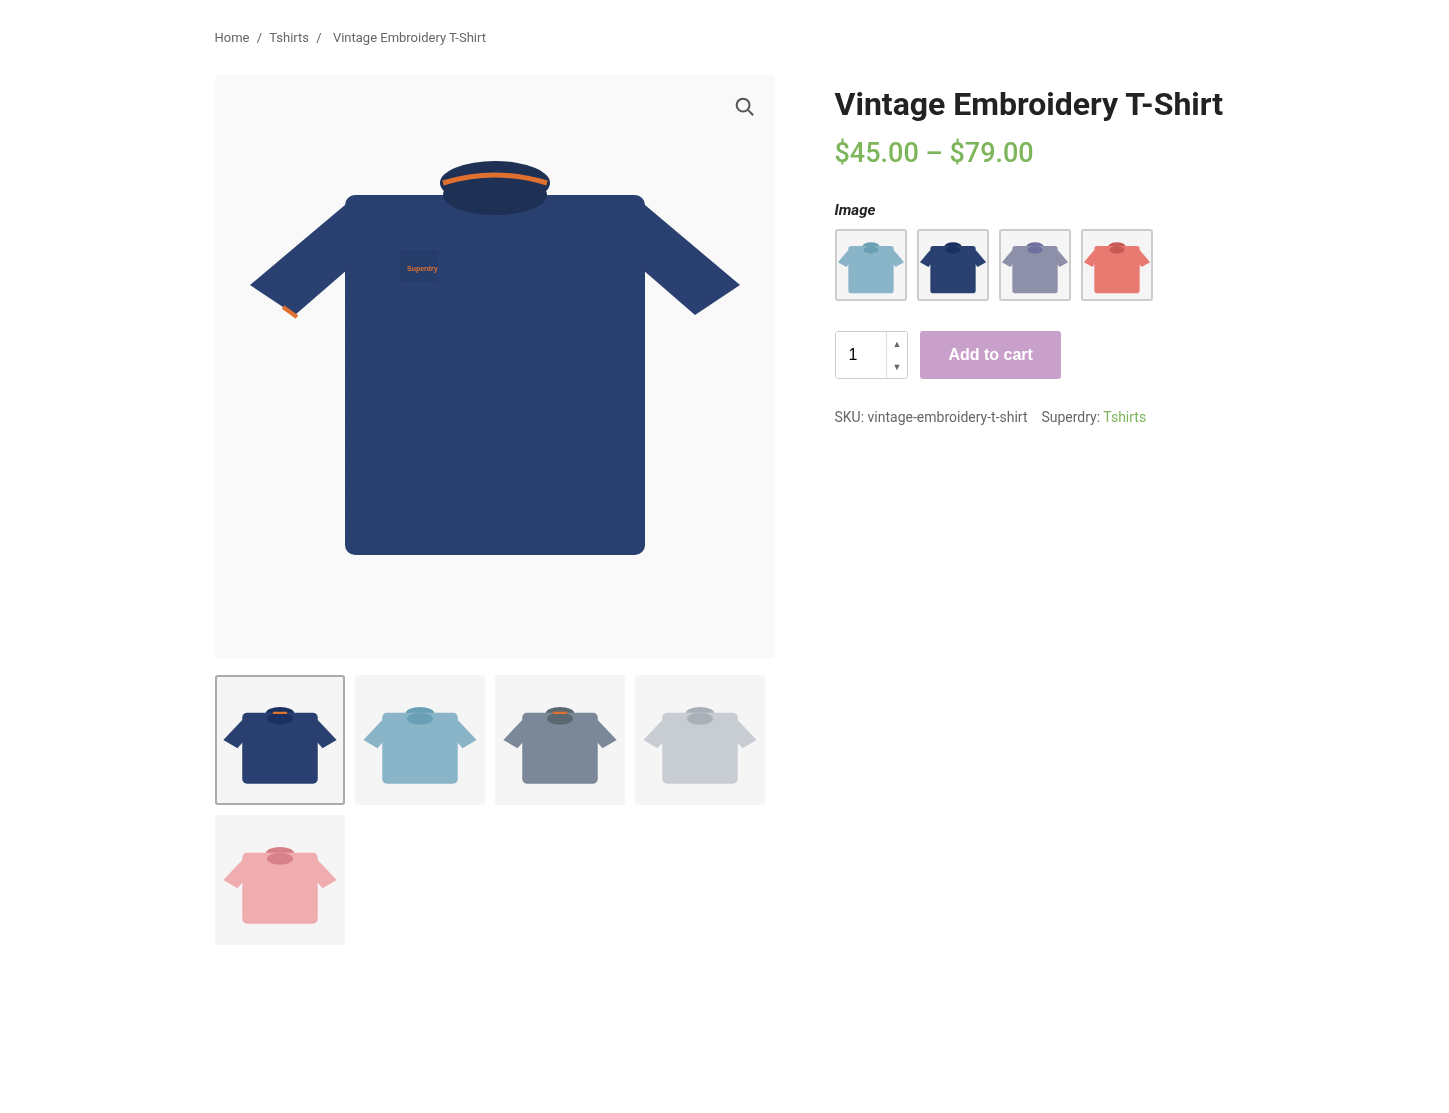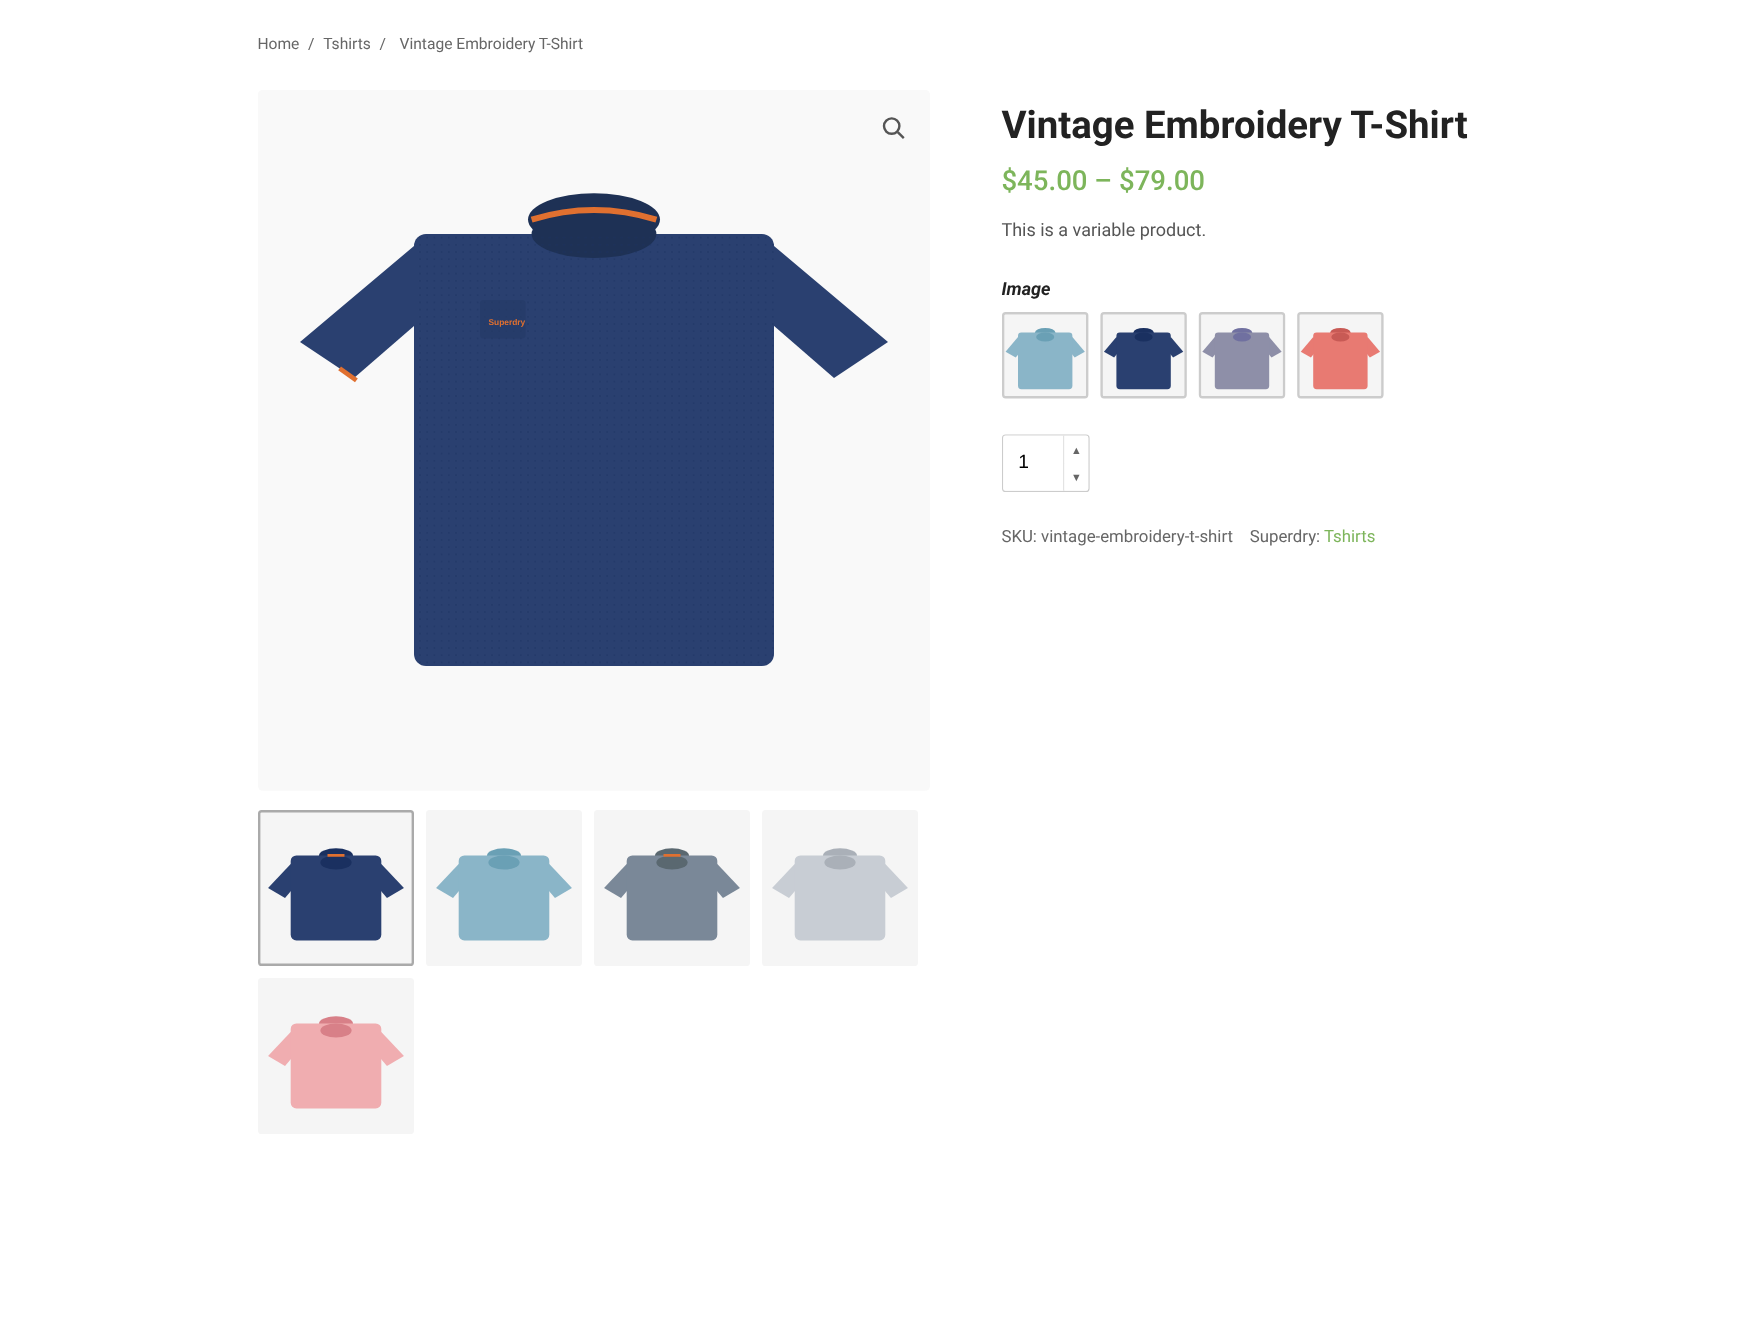--- a/index.html
+++ b/index.html
@@ -82,23 +82,23 @@
     }
     .product-title {
       font-size: 32px;
       font-weight: 700;
       color: #222;
       line-height: 1.2;
       margin-bottom: 14px;
     }
     .product-price {
       color: #7db55b;
-      font-size: 23px;
+      font-size: 27px;
       font-weight: 500;
-      margin-bottom: 16px;
+      margin-bottom: 32px;
     }
     .product-description {
       color: #555;
       font-size: 15px;
       margin-bottom: 28px;
       line-height: 1.6;
     }
 
     
     .swatch-label {
@@ -320,21 +320,20 @@
               <ellipse cx="50" cy="27" rx="11" ry="5" fill="#d88088"></ellipse>
             </svg>
           </div>
         </div>
       </div>
     </div>
 
     <div class="product-info">
       <h1 class="product-title">Vintage Embroidery T-Shirt</h1>
       <div class="product-price">$45.00 – $79.00</div>
-      <div class="product-description">This is a variable product.</div>
 
       <div class="swatch-label">Image</div>
       <div class="swatch-row">
 
         <div class="swatch-item">
           <svg viewBox="0 0 72 72" xmlns="http://www.w3.org/2000/svg" width="100%" height="100%">
             <rect width="72" height="72" fill="#f5f5f5"></rect>
             <ellipse cx="36" cy="16" rx="9" ry="4" fill="#6aa0b5"></ellipse>
             <path d="M 12 20 L 1 33 L 10 38 L 18 28 Z" fill="#8ab5c8"></path>
             <path d="M 60 20 L 71 33 L 62 38 L 54 28 Z" fill="#8ab5c8"></path>
@@ -378,20 +377,21 @@
       </div>
 
       <div class="add-to-cart-row">
         <div class="qty-input-wrapper">
           <input type="number" class="qty-input" value="1" min="1" style="">
           <div class="qty-arrows">
             <button class="qty-arrow">▲</button>
             <button class="qty-arrow">▼</button>
           </div>
         </div>
+        <button class="add-to-cart-btn">Add to cart</button>
       </div>
 
       <div class="product-meta">
         <span>SKU:</span>
         <span>vintage-embroidery-t-shirt</span>
         &nbsp;&nbsp;
         <span>Superdry:</span>
         <a href="#">Tshirts</a>
       </div>
     </div>

